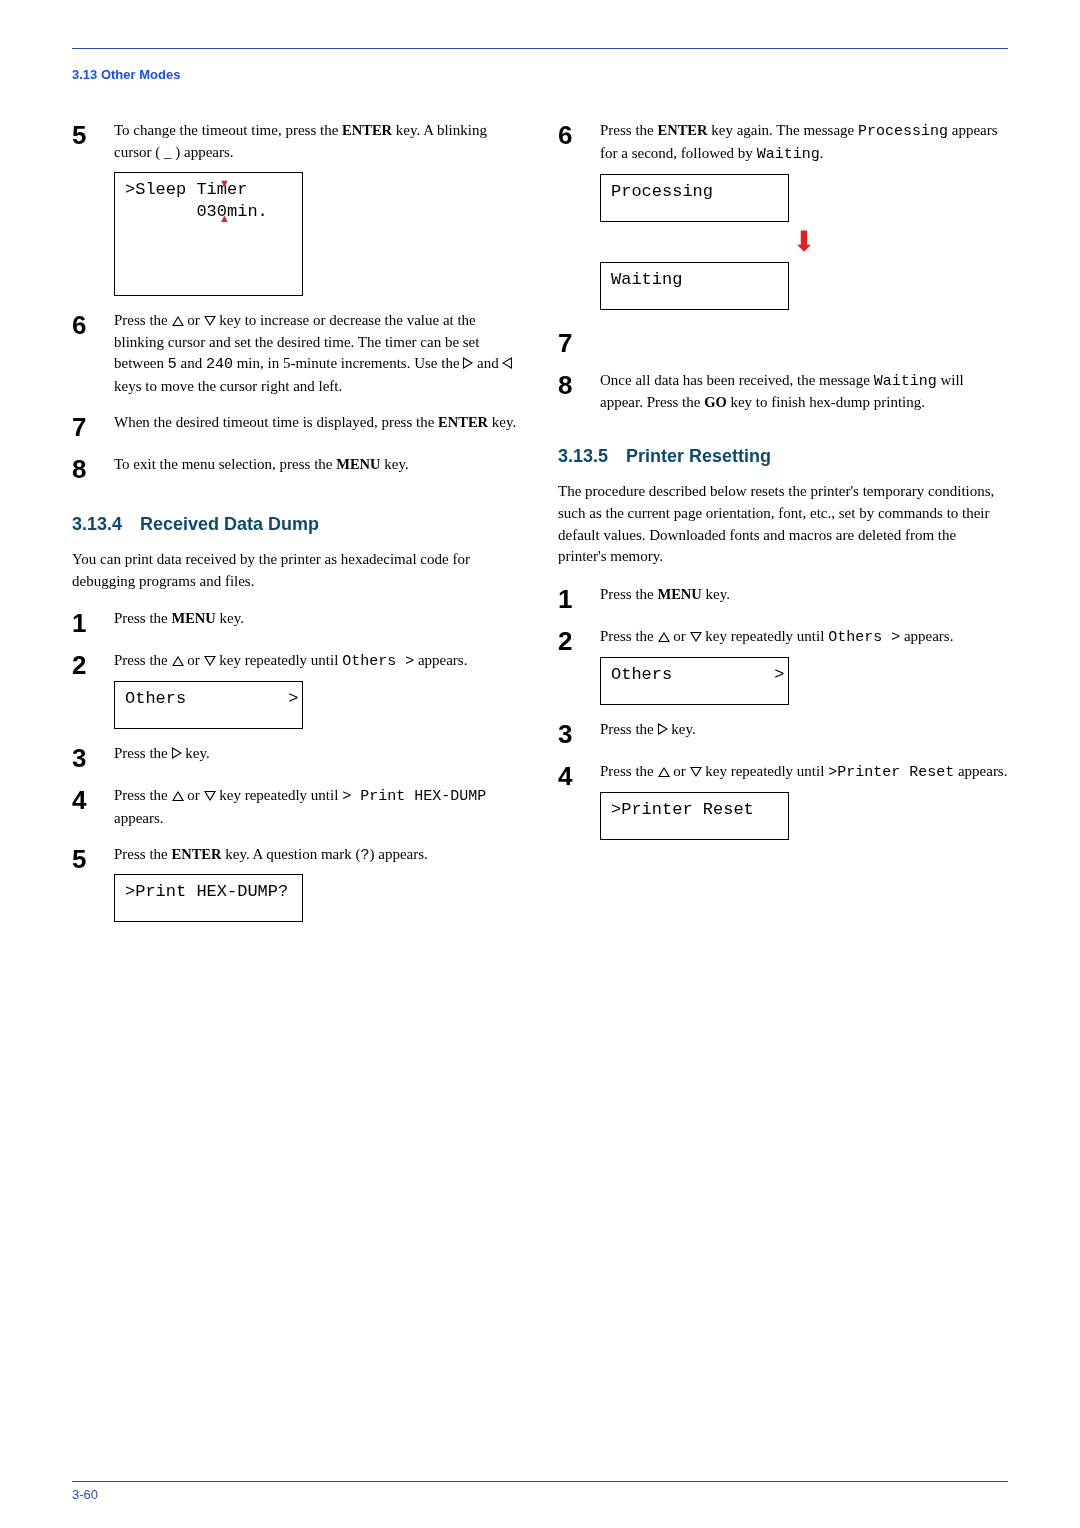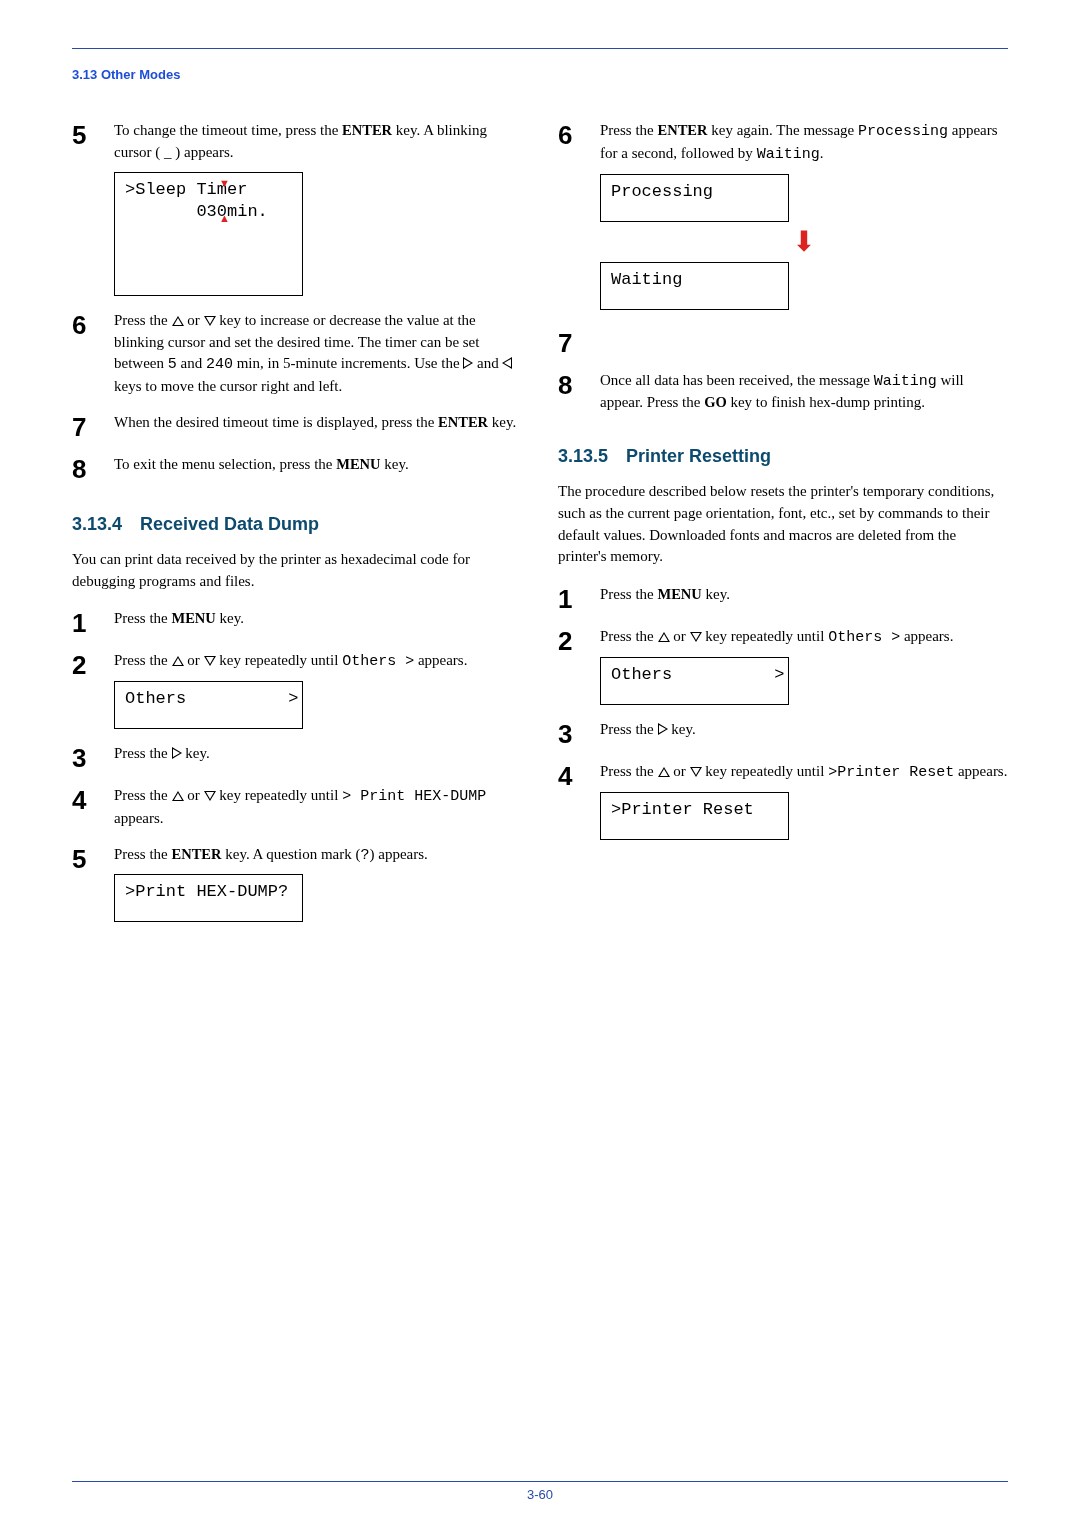--- a/index.html
+++ b/index.html
@@ -141,21 +141,21 @@
     position: absolute;
   }
   .footer {
     position: absolute;
     bottom: 26px;
     left: 72px;
     right: 72px;
   }
   .footer-rule { border-top: 1px solid #2a4aa8; }
   .page-num {
-    text-align: center;
+    text-align: left;
     color: #2a4aa8;
     font-family: Arial, Helvetica, sans-serif;
     font-size: 13px;
     margin-top: 5px;
   }
 </style>
 </head>
 <body>
 
 <div class="top-rule"></div>

